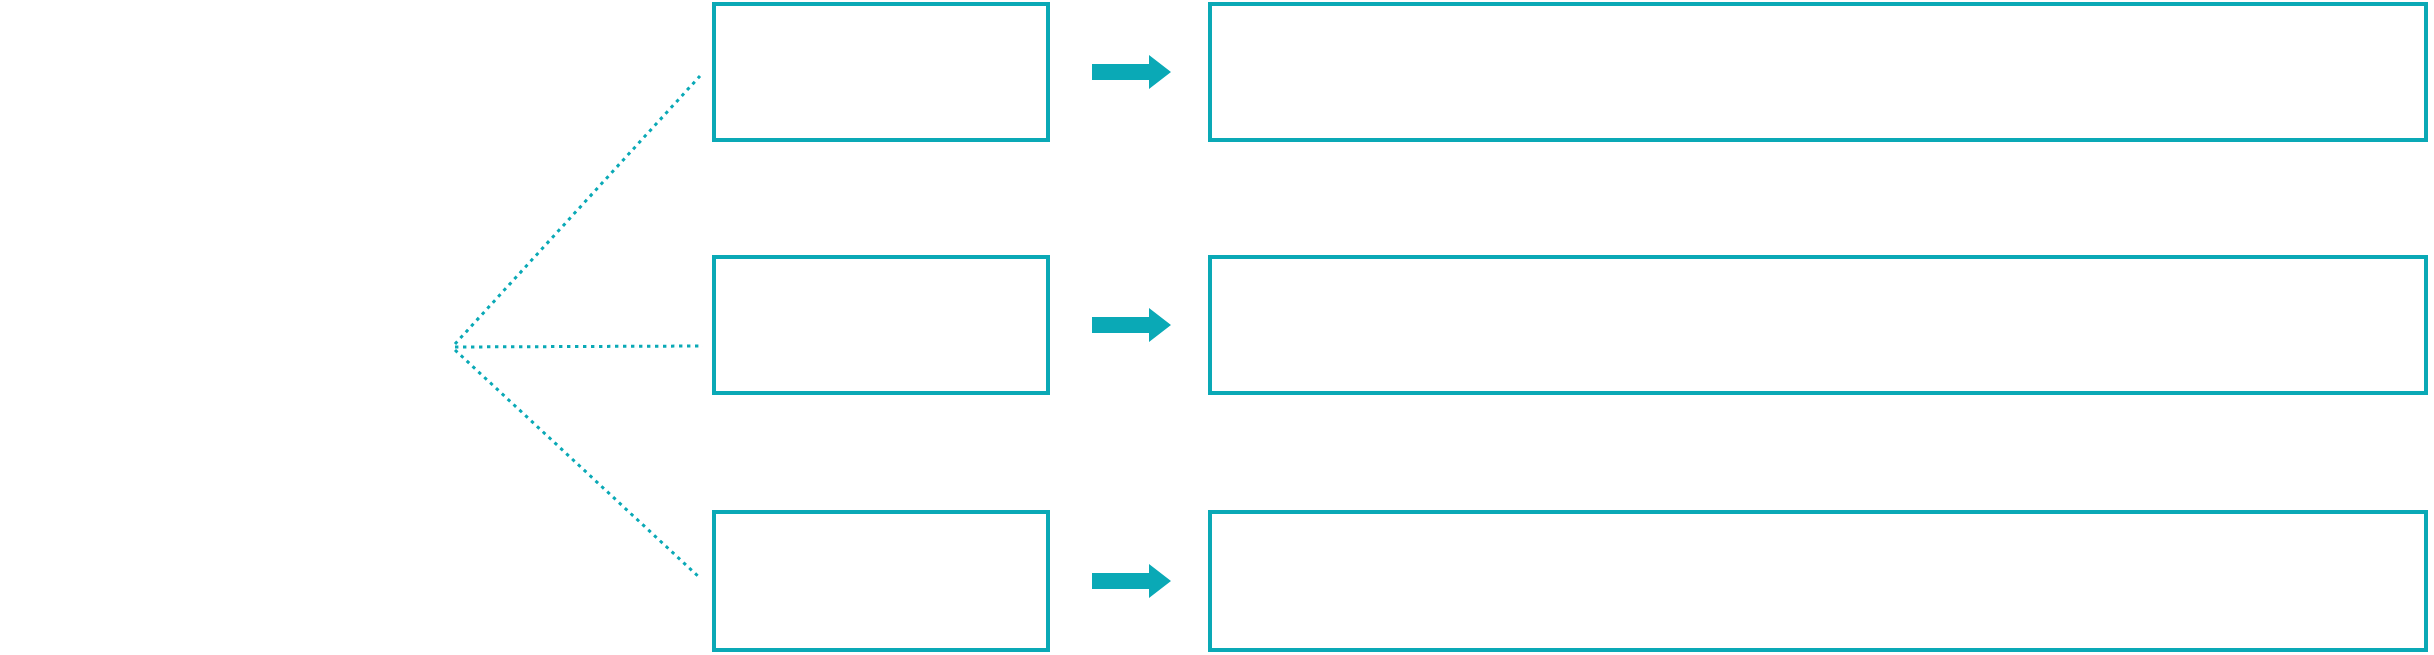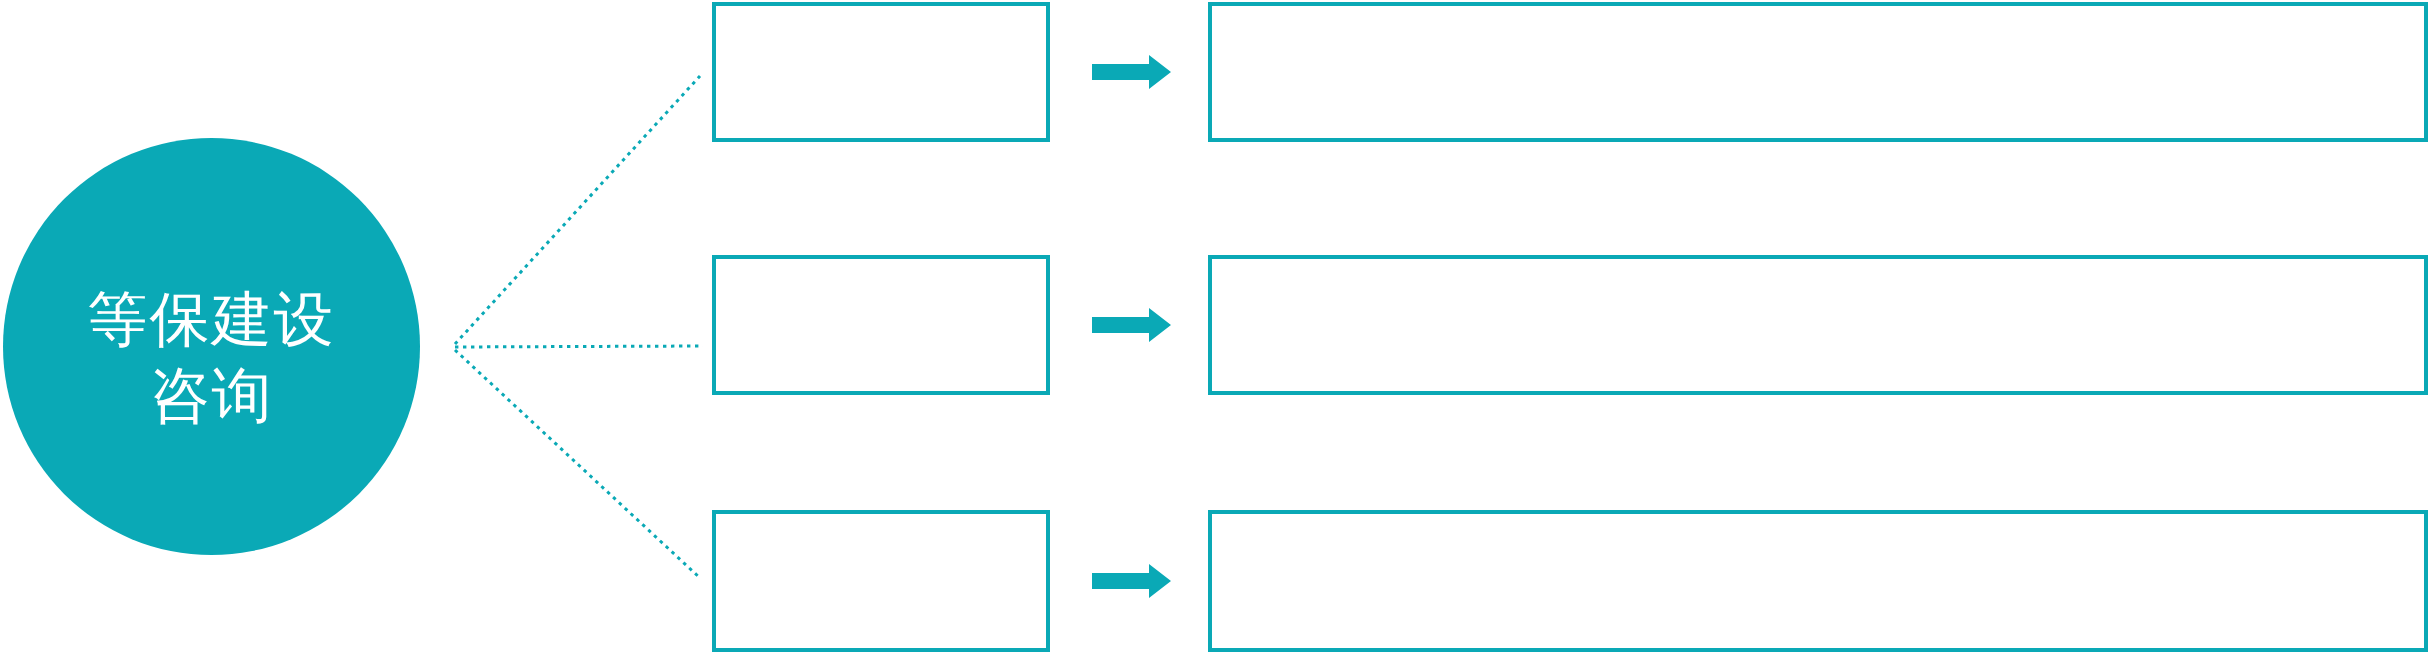--- a/index.html
+++ b/index.html
@@ -81,26 +81,20 @@
   .arrow polygon { fill: #0aa9b6; }
   .a1 { top: 54px; }
   .a2 { top: 307px; }
   .a3 { top: 563px; }
 </style>
 </head>
 <body>
 
 <div class="canvas">
 
-  <div class="hub">
-    <div class="hub-text">
-      <span>等保建设</span>
-      <span>咨询</span>
-    </div>
-  </div>
 
   <svg class="fan" viewBox="0 0 2434 655" aria-hidden="true">
     <line x1="455" y1="344" x2="700" y2="76"></line>
     <line x1="455" y1="347" x2="703" y2="346"></line>
     <line x1="455" y1="350" x2="700" y2="578"></line>
   </svg>
 
   <div class="box small-box r1">
     <span></span>
   </div>

